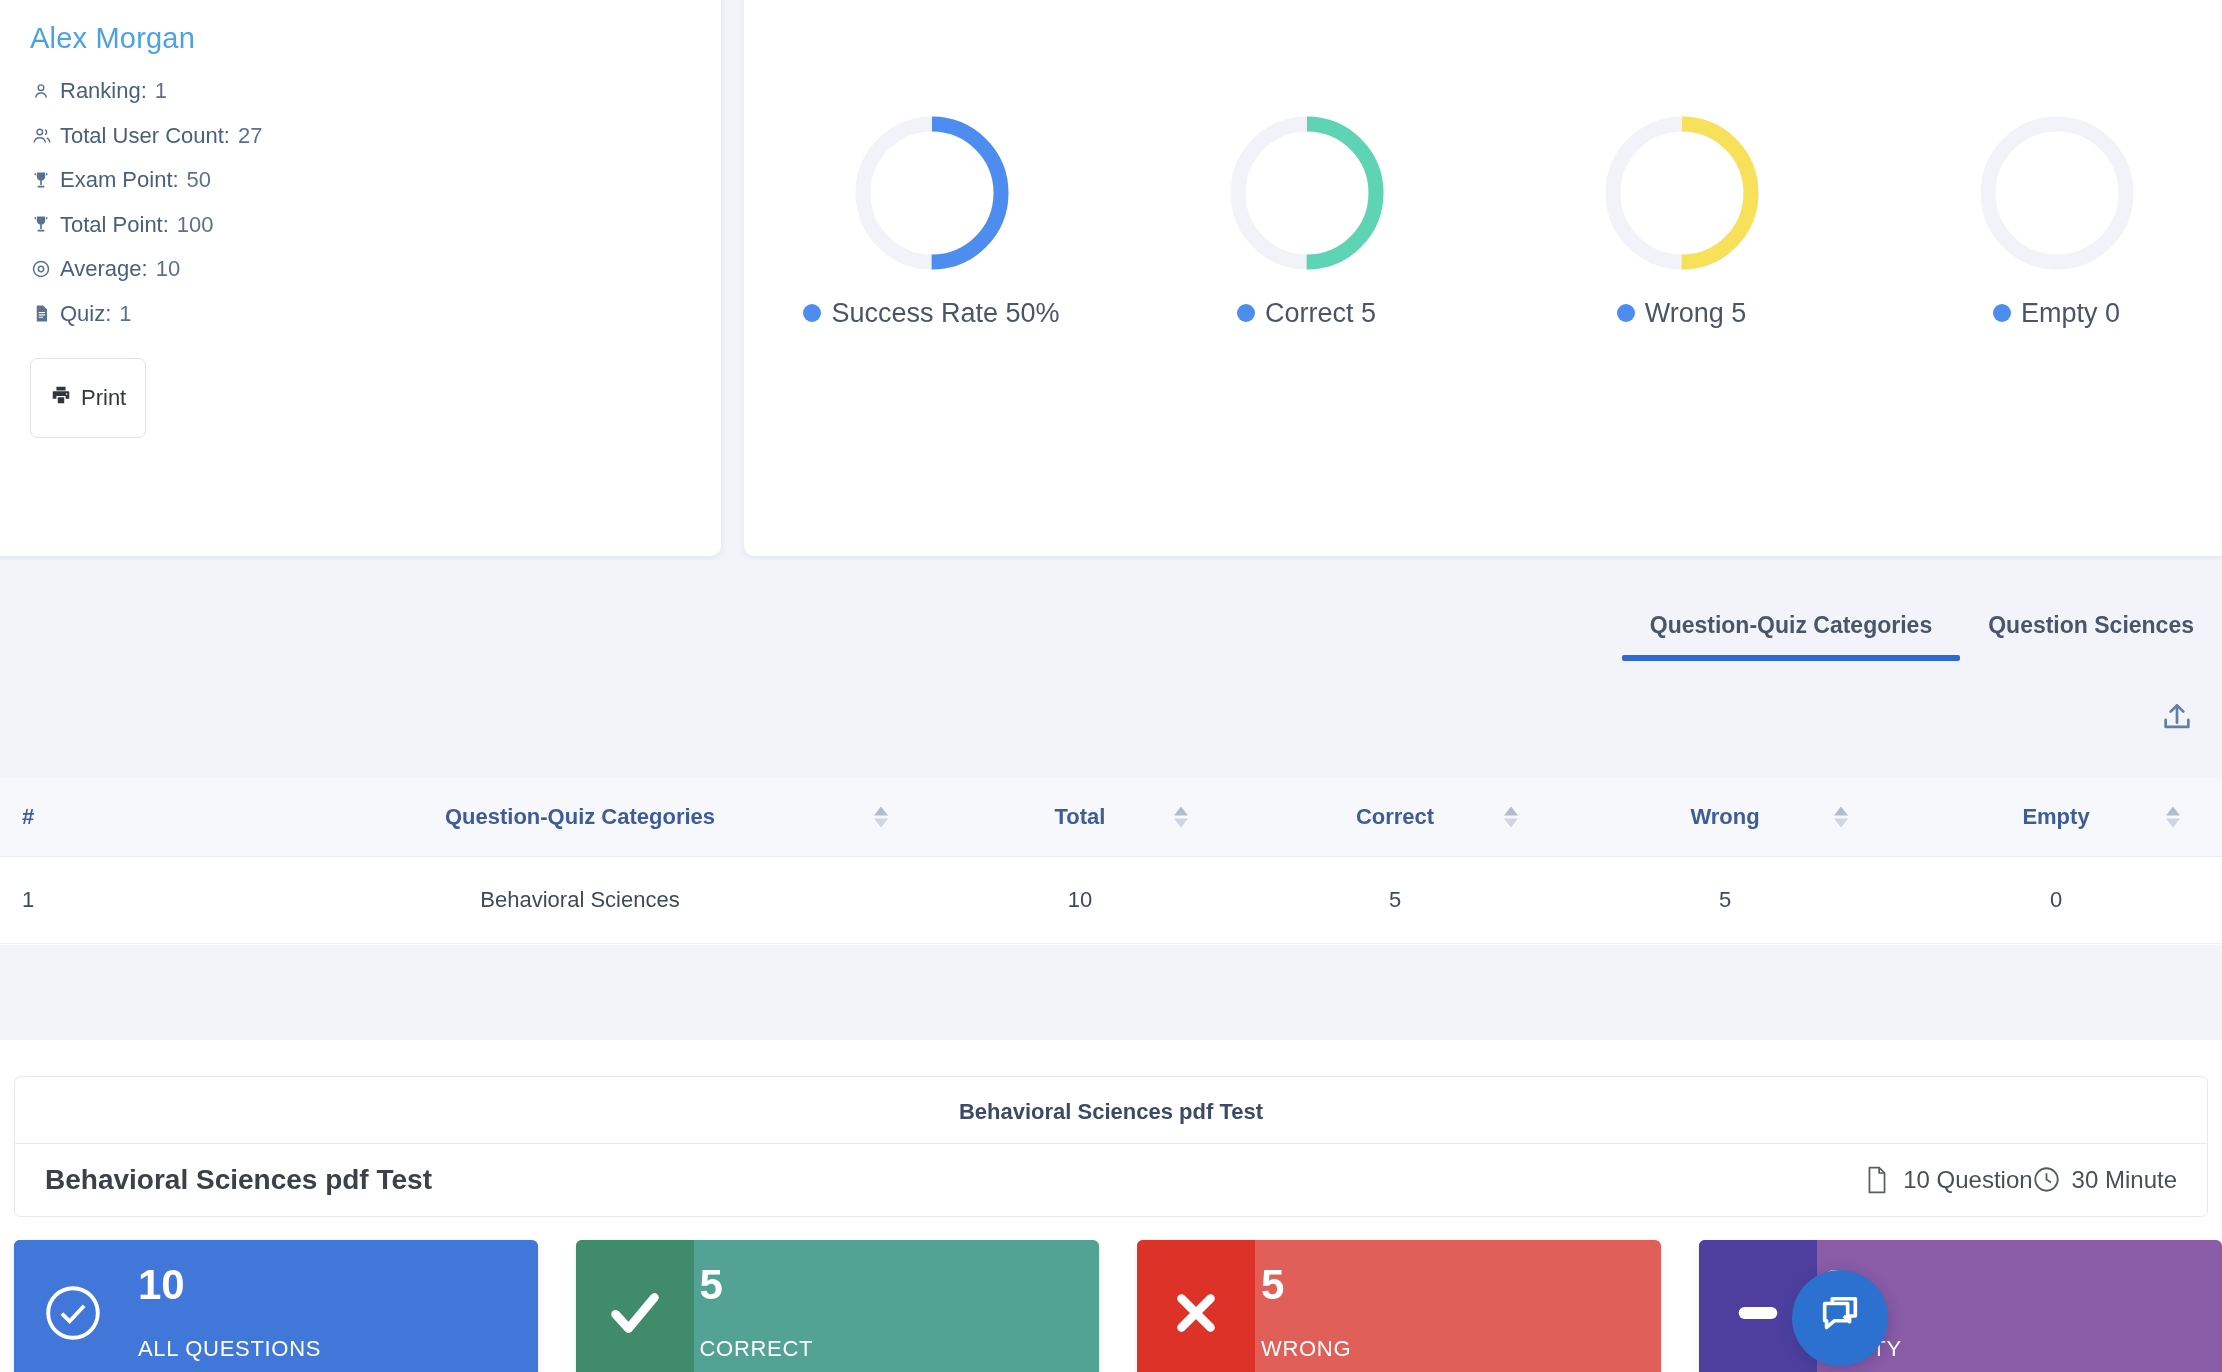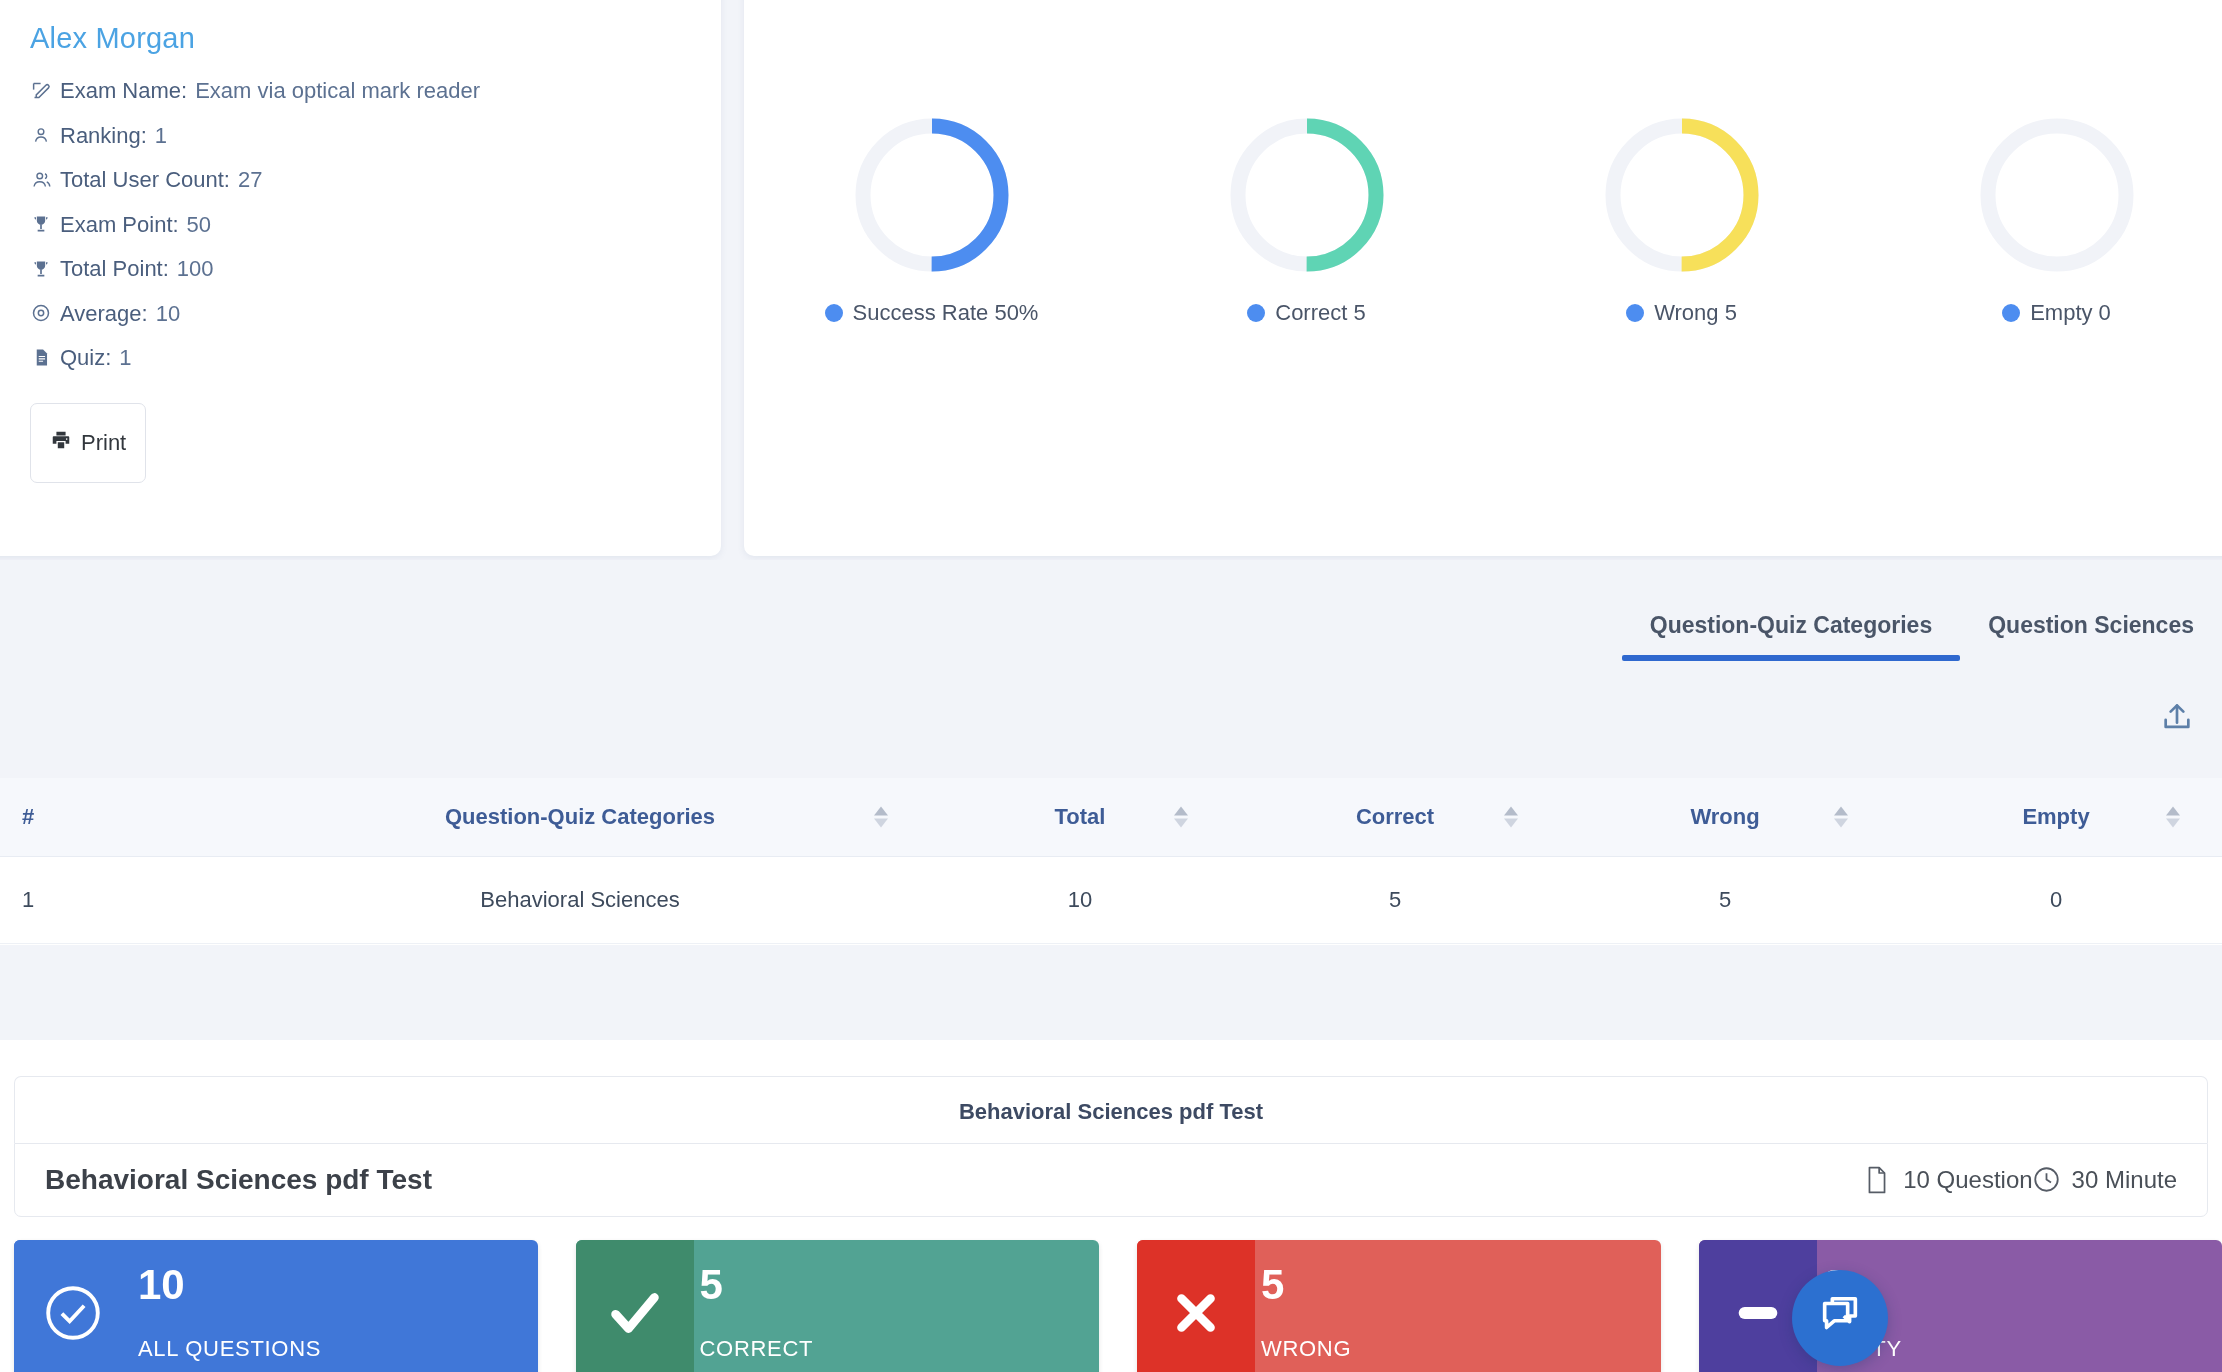--- a/index.html
+++ b/index.html
@@ -83,21 +83,21 @@
     flex: 1 1 0;
     display: flex; flex-direction: column;
     align-items: center; justify-content: center;
     padding-top: 40px;
   }
   .donut-wrap { position: relative; width: 158px; height: 158px; }
   .donut-wrap svg { display: block; transform: rotate(-90deg); }
   .donut-label {
     margin-top: 26px;
     display: flex; align-items: center; gap: 10px;
-    font-size: 22px; color: #4a5568;
+    font-size: 27px; color: #4a5568;
     white-space: nowrap;
   }
   .dot { width: 18px; height: 18px; border-radius: 50%; display:inline-block; }
 
   
   .tab-zone {
     position: absolute; left: 0; top: 560px;
     width: 2222px; height: 218px;
     background: #f2f4f9;
   }
@@ -228,31 +228,20 @@
 </head>
 <body>
 
 <div id="page">
 
   <div class="top-zone">
 
     <div class="card info-card">
       <div class="user-name">Alex Morgan</div>
 
-      <div class="info-row">
-        <span class="ico">
-          <svg width="21" height="21" viewBox="0 0 24 24" fill="none" stroke="currentColor" stroke-width="1.7">
-              <path d="M4 20h5l11-11a2.1 2.1 0 0 0-3-3L6 17v3z"></path>
-              <path d="M3 4h8"></path>
-              <path d="M3 4v7"></path>
-            </svg>
-        </span>
-        <span class="lbl">Exam Name:</span>
-        <span class="val">Exam via optical mark reader</span>
-      </div>
 
       <div class="info-row">
         <span class="ico">
           <svg width="20" height="20" viewBox="0 0 24 24" fill="none" stroke="currentColor" stroke-width="1.7">
               <circle cx="12" cy="8" r="3.4"></circle>
               <path d="M5.5 20c.6-3.6 3.3-5.6 6.5-5.6s5.9 2 6.5 5.6"></path>
             </svg>
         </span>
         <span class="lbl">Ranking:</span>
         <span class="val">1</span>

